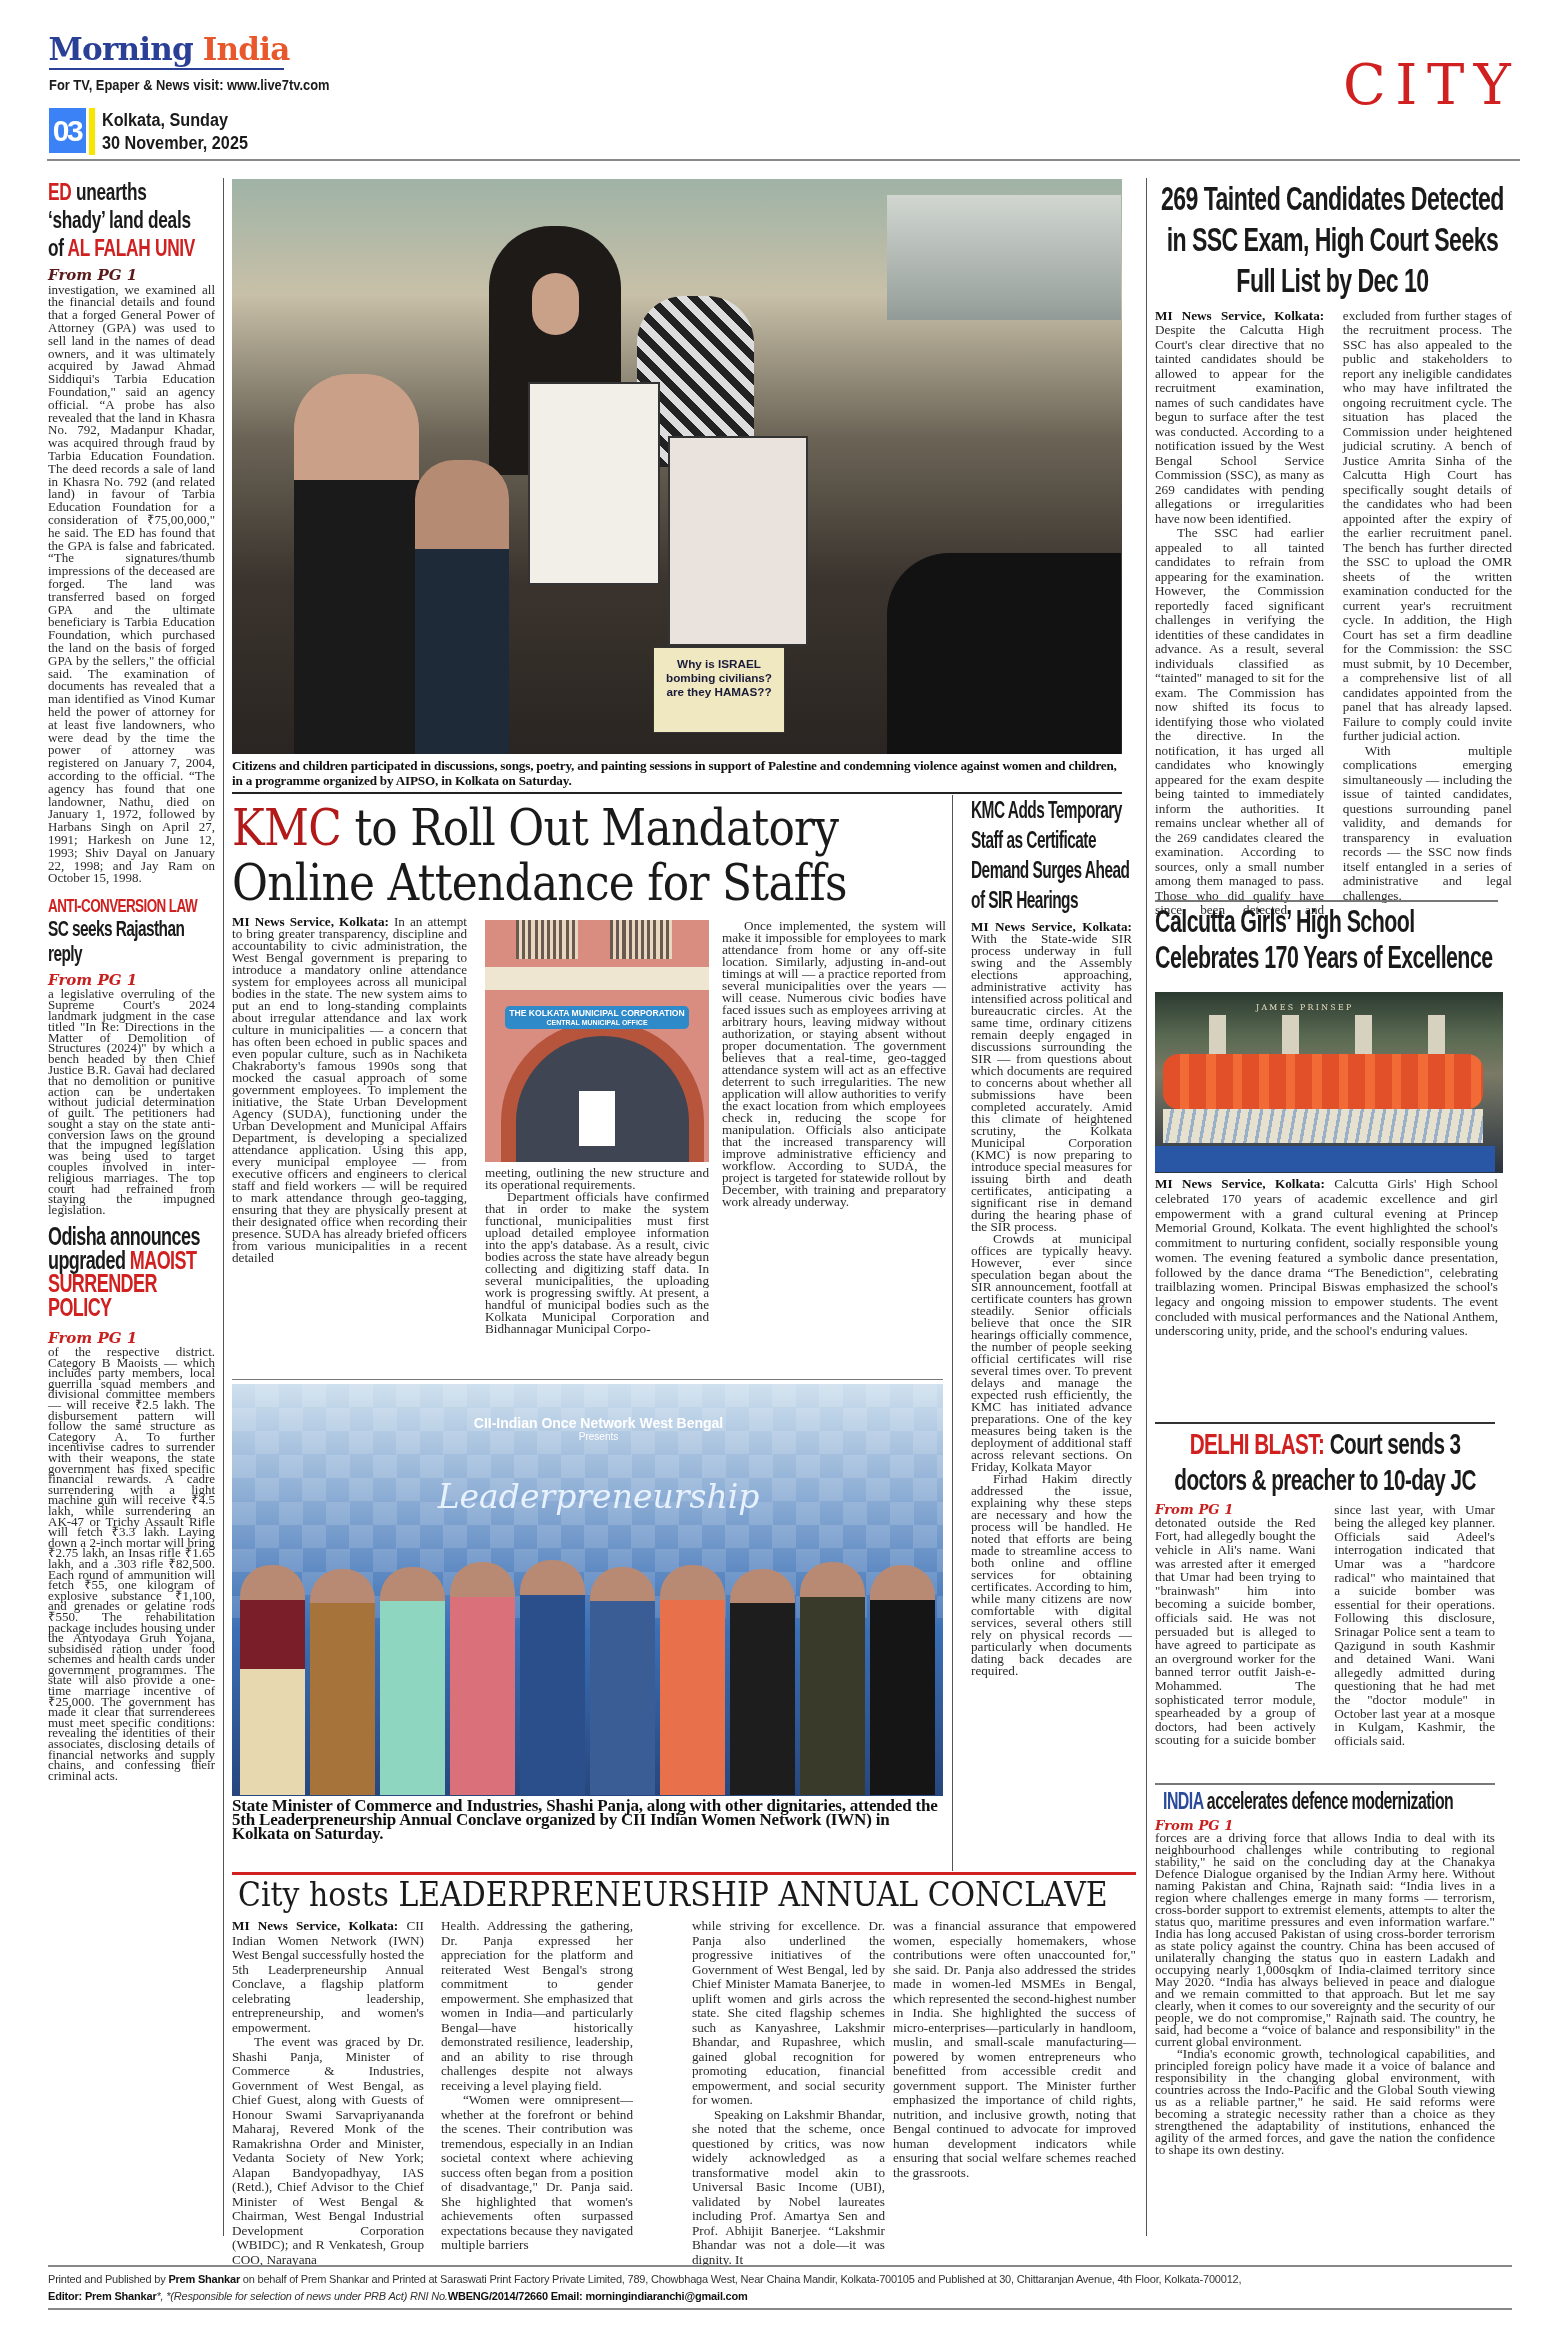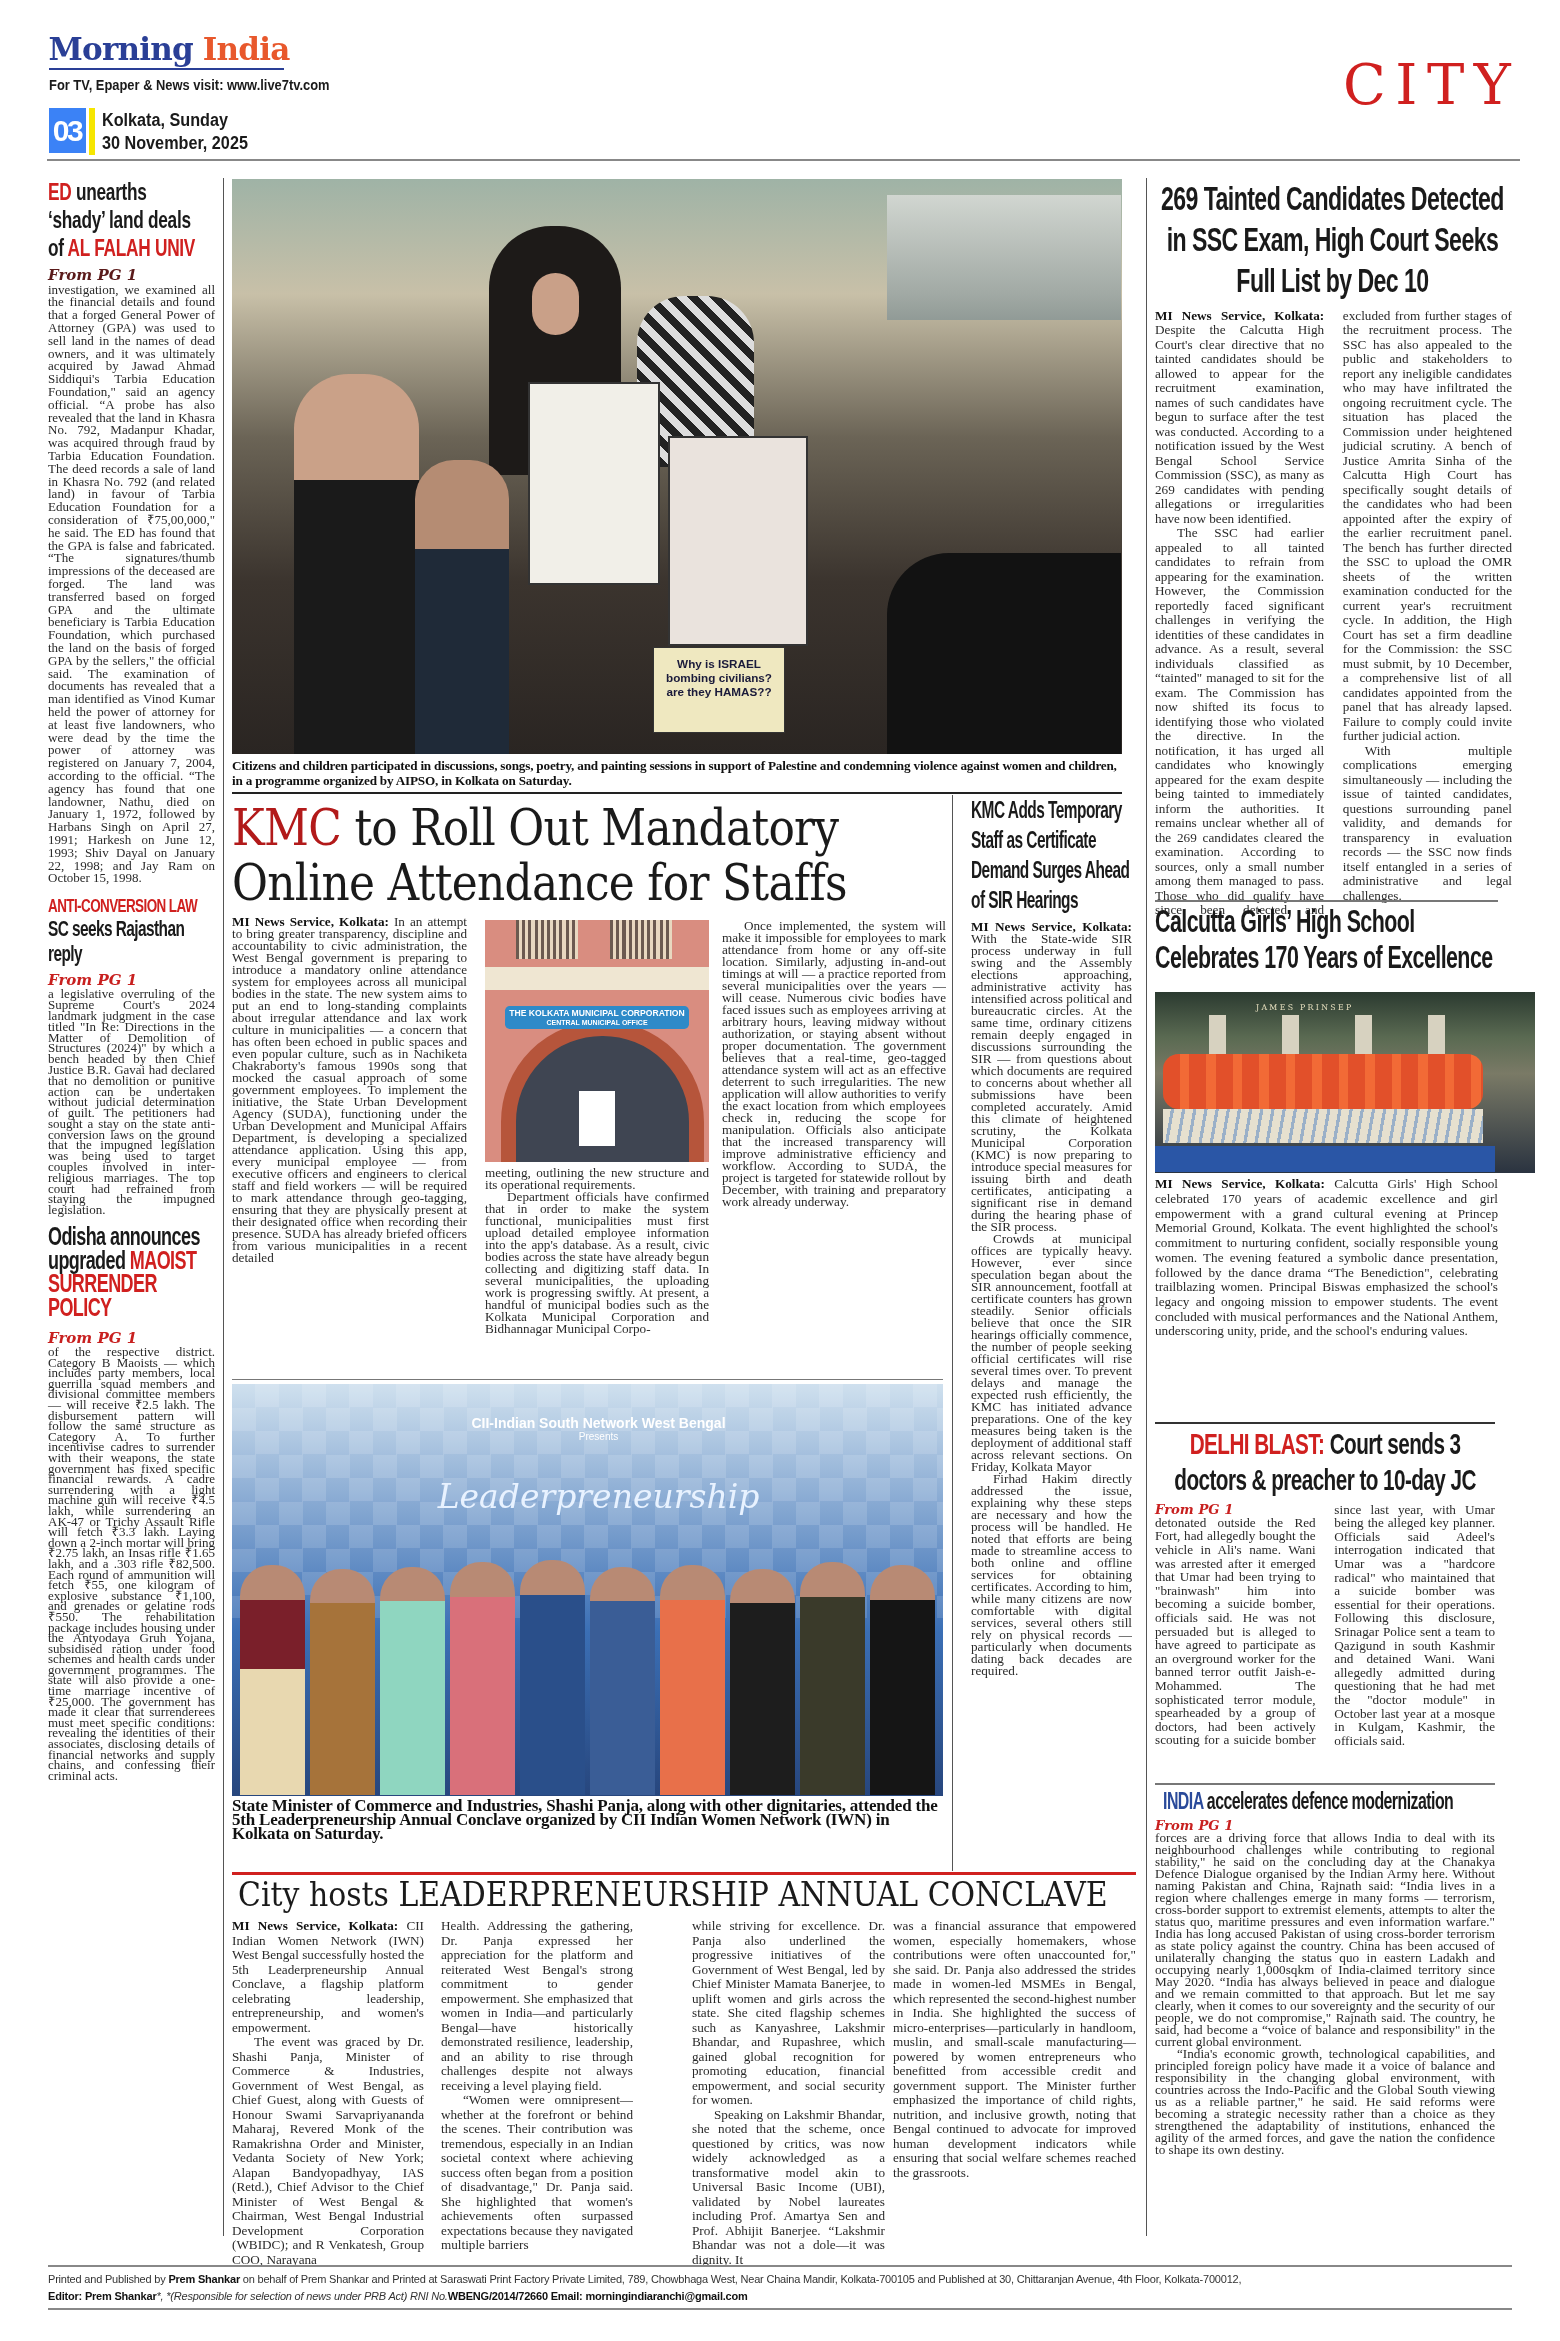--- a/index.html
+++ b/index.html
@@ -134,21 +134,21 @@
     <span>With the State-wide SIR process underway in full swing and the Assembly elections approaching, administrative activity has intensified across political and bureaucratic circles. At the same time, ordinary citizens remain deeply engaged in discussions surrounding the SIR — from questions about which documents are required to concerns about whether all submissions have been completed accurately. Amid this climate of heightened scrutiny, the Kolkata Municipal Corporation (KMC) is now preparing to introduce special measures for issuing birth and death certificates, anticipating a significant rise in demand during the hearing phase of the SIR process.</span>
     <p class="ind">Crowds at municipal offices are typically heavy. However, ever since speculation began about the SIR announcement, footfall at certificate counters has grown steadily. Senior officials believe that once the SIR hearings officially commence, the number of people seeking official certificates will rise several times over. To prevent delays and manage the expected rush efficiently, the KMC has initiated advance preparations. One of the key measures being taken is the deployment of additional staff across relevant sections. On Friday, Kolkata Mayor</p>
     <p class="ind">Firhad Hakim directly addressed the issue, explaining why these steps are necessary and how the process will be handled. He noted that efforts are being made to streamline access to both online and offline services for obtaining certificates. According to him, while many citizens are now comfortable with digital services, several others still rely on physical records — particularly when documents dating back decades are required.</p>
   </div>
 </div>
 
 <div class="hrule" style="left:232px;top:1379px;width:711px;height:0.8px;background:#777"></div>
 <div class="photo" style="left:232px;top:1384px;width:711px;height:412px;background:linear-gradient(180deg,#cfe0ee 0%,#3b6fb5 60%,#27467d 100%)">
   <div class="abs" style="left:0;top:0;width:711px;height:234px;background:repeating-conic-gradient(#ffffff22 0 25%,#0000 0 50%) 0 0/47px 47px"></div>
   <div class="abs" style="left:187px;top:31px;width:359px;text-align:center;color:#fff;font-family:'Liberation Sans',sans-serif">
-    <div style="font-weight:bold;font-size:14px">CII-Indian South Network West Bengal</div>
+    <div style="font-weight:bold;font-size:14px">CII-Indian Once Network West Bengal</div>
     <div style="font-size:10px">Presents</div>
     <div style="font-family:'DejaVu Serif',serif;font-style:italic;font-size:33px;margin-top:35px;color:#e8f2ff">Leaderpreneurship</div>
   </div>
   <div class="abs" style="left:7.8px;top:171px;width:695px;height:240px;display:flex;gap:4.7px;align-items:flex-end">
     <div style="flex:1;height:96%;background:linear-gradient(180deg,#b88a74 0 15%,#7a1f2a 15% 45%,#e8d8b0 45%);border-radius:31px 31px 0 0"></div>
     <div style="flex:1;height:94%;background:linear-gradient(180deg,#b88a74 0 15%,#a6733a 15%);border-radius:31px 31px 0 0"></div>
     <div style="flex:1;height:95%;background:linear-gradient(180deg,#b88a74 0 15%,#8fd6c0 15%);border-radius:31px 31px 0 0"></div>
     <div style="flex:1;height:97%;background:linear-gradient(180deg,#b88a74 0 15%,#d9707a 15%);border-radius:31px 31px 0 0"></div>
     <div style="flex:1;height:98%;background:linear-gradient(180deg,#b88a74 0 15%,#2a4f8a 15%);border-radius:31px 31px 0 0"></div>
     <div style="flex:1;height:95%;background:linear-gradient(180deg,#b88a74 0 15%,#3a5d96 15%);border-radius:31px 31px 0 0"></div>
@@ -191,21 +191,21 @@
     <span>Despite the Calcutta High Court's clear directive that no tainted candidates should be allowed to appear for the recruitment examination, names of such candidates have begun to surface after the test was conducted. According to a notification issued by the West Bengal School Service Commission (SSC), as many as 269 candidates with pending allegations or irregularities have now been identified.</span>
     <p class="ind">The SSC had earlier appealed to all tainted candidates to refrain from appearing for the examination. However, the Commission reportedly faced significant challenges in verifying the identities of these candidates in advance. As a result, several individuals classified as “tainted" managed to sit for the exam. The Commission has now shifted its focus to identifying those who violated the directive. In the notification, it has urged all candidates who knowingly appeared for the exam despite being tainted to immediately inform the authorities. It remains unclear whether all of the 269 candidates cleared the examination. According to sources, only a small number among them managed to pass. Those who did qualify have since been detected and excluded from further stages of the recruitment process. The SSC has also appealed to the public and stakeholders to report any ineligible candidates who may have infiltrated the ongoing recruitment cycle. The situation has placed the Commission under heightened judicial scrutiny. A bench of Justice Amrita Sinha of the Calcutta High Court has specifically sought details of the candidates who had been appointed after the expiry of the earlier recruitment panel. The bench has further directed the SSC to upload the OMR sheets of the written examination conducted for the current year's recruitment cycle. In addition, the High Court has set a firm deadline for the Commission: the SSC must submit, by 10 December, a comprehensive list of all candidates appointed from the panel that has already lapsed. Failure to comply could invite further judicial action.</p>
     <p class="ind">With multiple complications emerging simultaneously — including the issue of tainted candidates, questions surrounding panel validity, and demands for transparency in evaluation records — the SSC now finds itself entangled in a series of administrative and legal challenges.</p>
   </div>
 </div>
 
 <div class="hrule" style="left:1155px;top:900px;width:343px;height:2.3px;background:#777"></div>
 
 <div class="abs" style="left:1155px;top:904px;width:343px">
   <div class="head-cond" style="font-size:31px;line-height:36px;width:499px;transform:scaleX(0.69);transform-origin:left">Calcutta Girls’ High School Celebrates 170 Years of Excellence</div>
-  <div class="photo" style="position:relative;margin-top:15.6px;width:380px;height:181px;background:linear-gradient(180deg,#2b3a30 0%,#5a6a52 25%,#7a7a66 45%,#2a3340 100%)">
+  <div class="photo" style="position:relative;margin-top:15.6px;width:348px;height:181px;background:linear-gradient(180deg,#2b3a30 0%,#5a6a52 25%,#7a7a66 45%,#2a3340 100%)">
     <div class="abs" style="left:101px;top:11px;font-family:'DejaVu Serif',serif;font-size:7.8px;letter-spacing:2.3px;color:#e8e0c0">JAMES PRINSEP</div>
     <div class="abs" style="left:23.4px;top:23.4px;width:296px;height:101px;background:repeating-linear-gradient(90deg,transparent 0 31px,#d7d2c0 31px 48px,transparent 48px 73px)"></div>
     <div class="abs" style="left:7.8px;top:62px;width:320px;height:55px;background:repeating-linear-gradient(90deg,#e2502a 0 17px,#f26a36 17px 26.5px);border-radius:15.6px"></div>
     <div class="abs" style="left:7.8px;top:117px;width:320px;height:34px;background:repeating-linear-gradient(100deg,#e6e0cf 0 7.8px,#9ab0c8 7.8px 11px)"></div>
     <div class="abs" style="left:0;top:154px;width:340px;height:26.5px;background:#2a56a6"></div>
   </div>
   <div class="body-txt" style="margin-top:4.7px;font-size:13.2px;line-height:14.7px">
     <span class="byline">MI News Service, Kolkata:</span>
     <span>Calcutta Girls' High School celebrated 170 years of academic excellence and girl empowerment with a grand cultural evening at Princep Memorial Ground, Kolkata. The event highlighted the school's commitment to nurturing confident, socially responsible young women. The evening featured a symbolic dance presentation, followed by the dance drama “The Benediction", celebrating trailblazing women. Principal Biswas emphasized the school's legacy and ongoing mission to empower students. The event concluded with musical performances and the National Anthem, underscoring unity, pride, and the school's enduring values.</span>
   </div>

